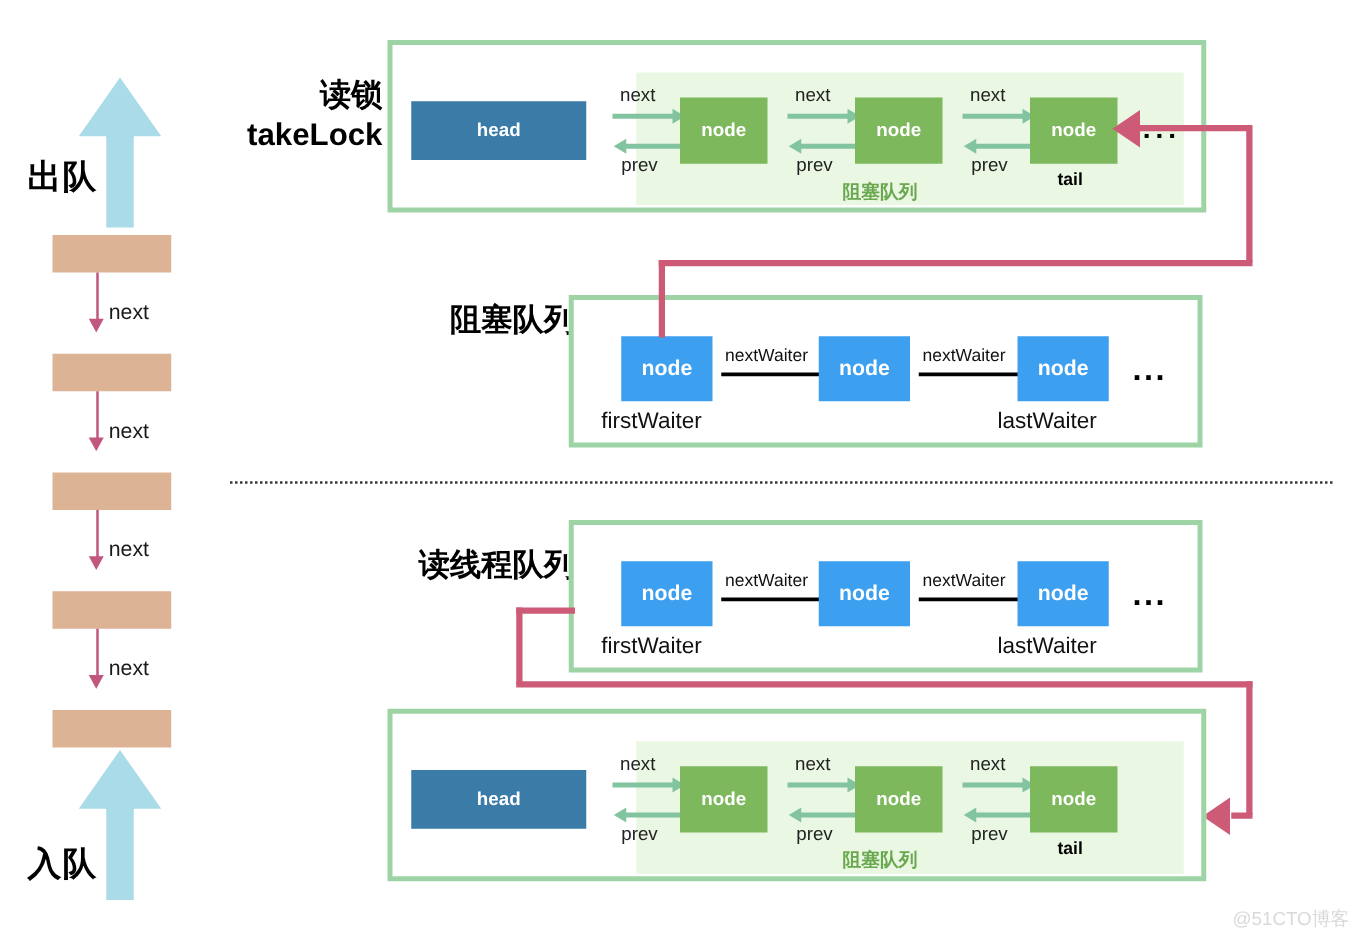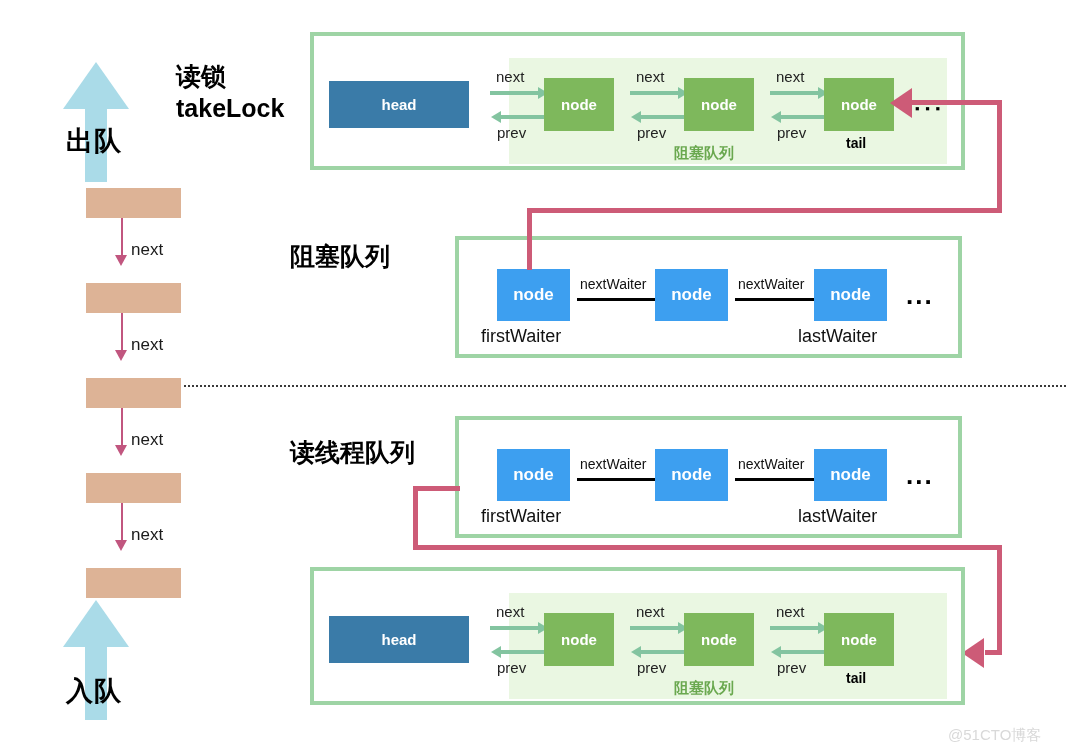--- a/index.html
+++ b/index.html
@@ -10,21 +10,21 @@
   body {
     font-family: "Liberation Sans", sans-serif;
   }
   #stage {
     position: relative;
     width: 1080px;
     height: 756px;
     background: #ffffff;
     overflow: hidden;
   }
-  .abs { position: absolute; margin-left: 44px; }
+  .abs { position: absolute; }
 
   
   .queue-box {
     background: #ddb396;
     width: 95px;
     height: 30px;
   }
   .queue-label {
     font-size: 27px;
     font-weight: bold;
@@ -73,21 +73,21 @@
   .inner-green {
     position: absolute;
     background: #eaf7e2;
   }
   .section-title {
     position: absolute;
     font-size: 25px;
     font-weight: bold;
     color: #000;
     line-height: 1.28;
-    text-align: left;
+    text-align: right;
     white-space: pre-line;
   }
 
   
   .head-box {
     position: absolute;
     background: #3a7ba8;
     color: #ffffff;
     font-size: 15px;
     font-weight: bold;
@@ -401,15 +401,15 @@
     <div class="garrow-shaft" style="left:466px; top:79px; width:50px;"></div>
     <div class="garrow-head-l" style="left:457px; top:75px;"></div>
     <div class="arrow-cap" style="left:463px; top:88px;">prev</div>
 
     <div class="node-green" style="left:510px; top:42px; width:70px; height:53px;">node</div>
     <div class="tag-bold" style="left:532px; top:99px;">tail</div>
 
     <div class="blockq-label" style="left:360px; top:108px;">阻塞队列</div>
   </div>
 
-  <div class="watermark" style="left:948px; top:726px;">@51CTO博客</div>
+  <div class="watermark" style="left:986px; top:726px;">@51CTO博客</div>
 
 </div>
 
 </body></html>

